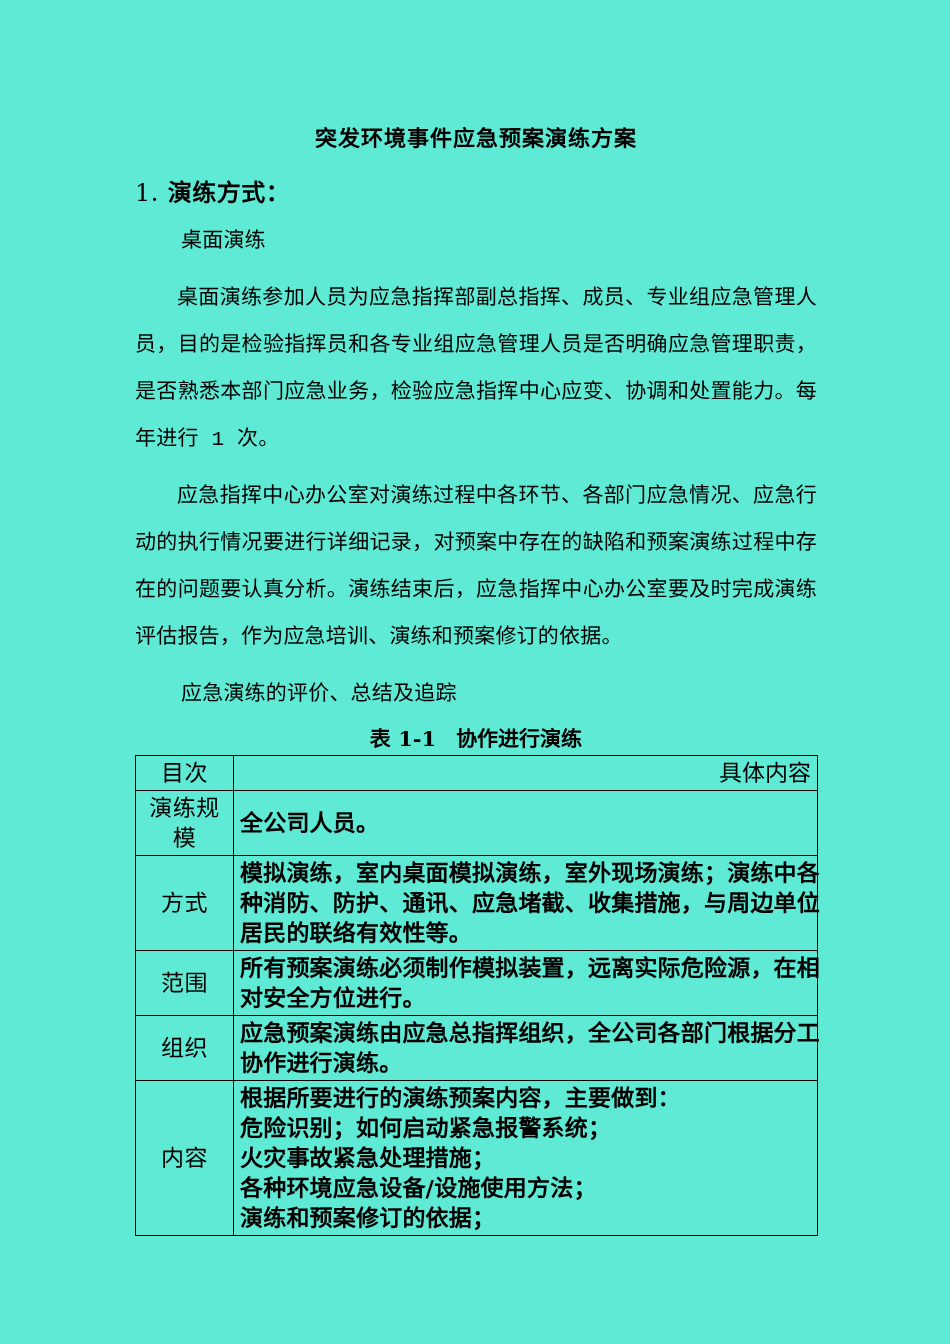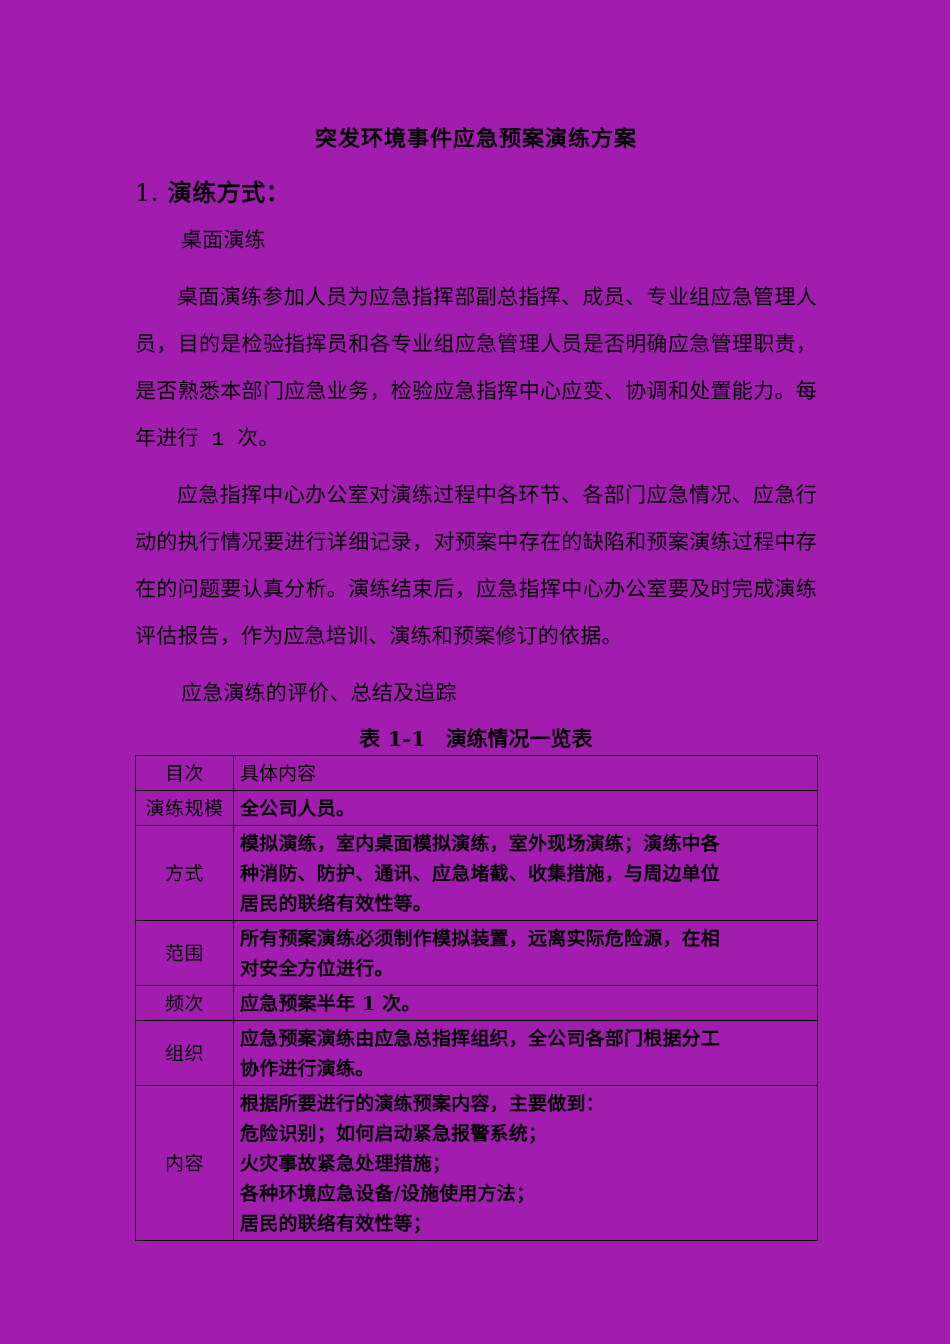--- a/index.html
+++ b/index.html
@@ -9,21 +9,21 @@
     background: #ffffff;
   }
   body {
     font-family: "DejaVu Serif", "Liberation Serif", serif;
     color: #000000;
   }
   .page {
     position: relative;
     width: 950px;
     height: 1344px;
-    background: #a21caf;
+    background: #5eead4;
     overflow: hidden;
     box-sizing: border-box;
   }
   .content {
     position: absolute;
     left: 135px;
     top: 0;
     width: 682px;
   }
 
@@ -80,21 +80,21 @@
     padding-bottom: 3px;
     line-height: 1.2;
   }
   .table-caption .cap-gap { display: inline-block; width: 20px; }
 
   
   table.info-table {
     border-collapse: collapse;
     width: 682px;
     table-layout: fixed;
-    font-size: 19px;
+    font-size: 23px;
   }
   table.info-table td, table.info-table th {
     border: 1.6px solid #000000;
     padding: 2px 6px;
     vertical-align: middle;
     font-weight: normal;
     line-height: 30px;
   }
   table.info-table col.c-label { width: 98px; }
   table.info-table col.c-content { width: 584px; }
@@ -102,21 +102,21 @@
   td.label-cell, th.label-cell {
     text-align: center;
     letter-spacing: 0.5px;
   }
   td.content-cell {
     text-align: left;
     padding-left: 9px;
     letter-spacing: 0.2px;
   }
   th.header-center {
-    text-align: left;
+    text-align: right;
   }
   .cell-lines { display: block; font-weight: bold; }
   .cell-lines .ln { display: block; white-space: nowrap; }
 </style>
 </head>
 <body>
 
 <div class="page">
   <div class="content">
 
@@ -125,21 +125,21 @@
     <h2 class="section-heading"><span class="num">1.</span> <span>演练方式：</span></h2>
 
     <p class="body-text indent-sub pad-top-sm">桌面演练</p>
 
     <p class="body-text indent-1 pad-top-sm">桌面演练参加人员为应急指挥部副总指挥、成员、专业组应急管理人员，目的是检验指挥员和各专业组应急管理人员是否明确应急管理职责，是否熟悉本部门应急业务，检验应急指挥中心应变、协调和处置能力。每年进行 1 次。</p>
 
     <p class="body-text indent-1 pad-top-sm">应急指挥中心办公室对演练过程中各环节、各部门应急情况、应急行动的执行情况要进行详细记录，对预案中存在的缺陷和预案演练过程中存在的问题要认真分析。演练结束后，应急指挥中心办公室要及时完成演练评估报告，作为应急培训、演练和预案修订的依据。</p>
 
     <p class="body-text indent-sub pad-top-sm">应急演练的评价、总结及追踪</p>
 
-    <p class="table-caption"><span>表 1-1</span><span class="cap-gap"></span><span>演练情况一览表</span></p>
+    <p class="table-caption"><span>表 1-1</span><span class="cap-gap"></span><span>协作进行演练</span></p>
 
     <table class="info-table">
       <colgroup>
         <col class="c-label">
         <col class="c-content">
       </colgroup>
       <thead>
         <tr>
           <th class="label-cell">目次</th>
           <th class="header-center">具体内容</th>
@@ -167,45 +167,37 @@
           <tr>
             <td class="label-cell">范围</td>
             <td class="content-cell">
               <span class="cell-lines">
                 <span class="ln">所有预案演练必须制作模拟装置，远离实际危险源，在相</span>
                 <span class="ln">对安全方位进行。</span>
               </span>
             </td>
           </tr>
           <tr>
-            <td class="label-cell">频次</td>
-            <td class="content-cell">
-              <span class="cell-lines">
-                <span class="ln">应急预案半年 1 次。</span>
-              </span>
-            </td>
-          </tr>
-          <tr>
             <td class="label-cell">组织</td>
             <td class="content-cell">
               <span class="cell-lines">
                 <span class="ln">应急预案演练由应急总指挥组织，全公司各部门根据分工</span>
                 <span class="ln">协作进行演练。</span>
               </span>
             </td>
           </tr>
           <tr>
             <td class="label-cell">内容</td>
             <td class="content-cell">
               <span class="cell-lines">
                 <span class="ln">根据所要进行的演练预案内容，主要做到：</span>
                 <span class="ln">危险识别；如何启动紧急报警系统；</span>
                 <span class="ln">火灾事故紧急处理措施；</span>
                 <span class="ln">各种环境应急设备/设施使用方法；</span>
-                <span class="ln">居民的联络有效性等；</span>
+                <span class="ln">演练和预案修订的依据；</span>
               </span>
             </td>
           </tr>
         </tbody>
     </table>
 
   </div>
 </div>
 
 </body></html>

